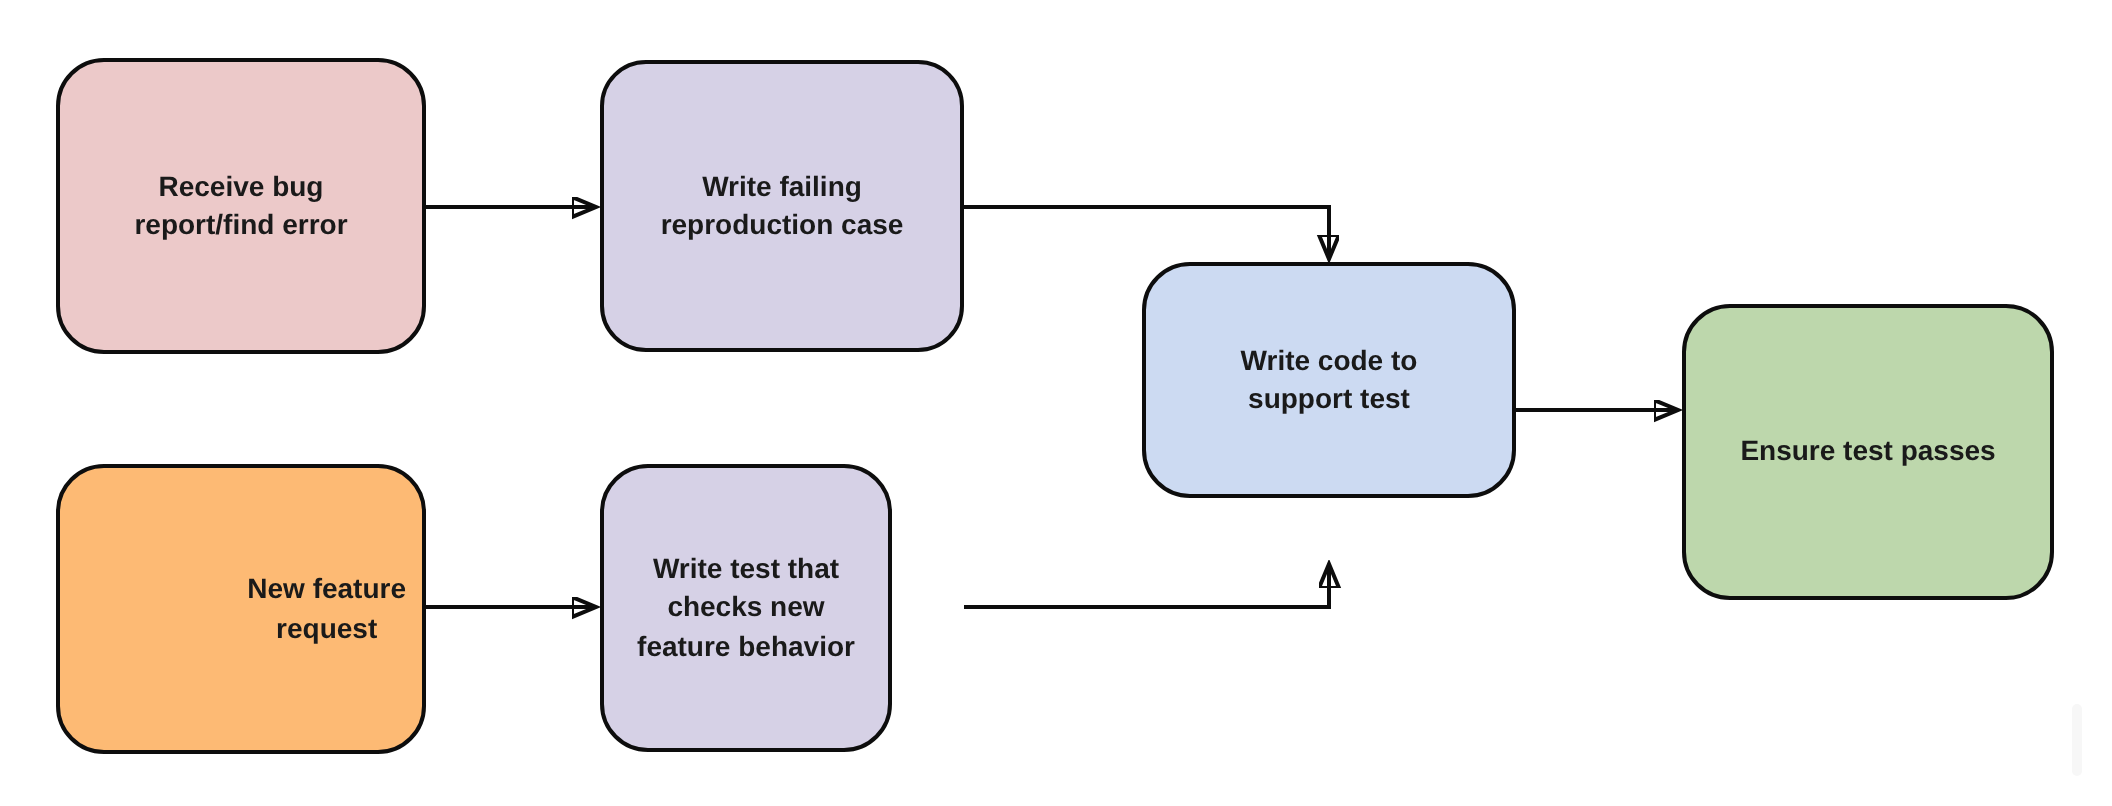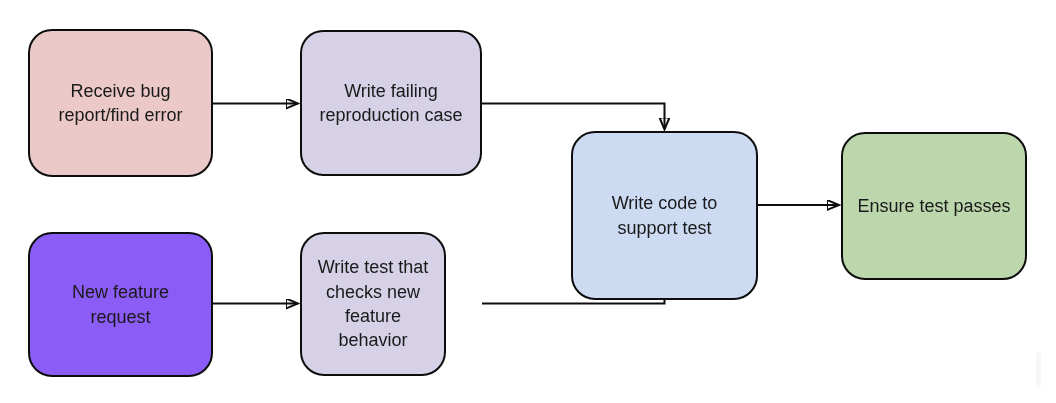--- a/index.html
+++ b/index.html
@@ -33,34 +33,35 @@
   .node {
     position: absolute;
     box-sizing: border-box;
     border: 2px solid #0d0d0d;
     border-radius: 24px;
     display: flex;
     align-items: center;
     justify-content: center;
     text-align: center;
     color: #1a1a1a;
-    font-size: 18px;
+    font-size: 14px;
     line-height: 1.36;
+    font-weight: bold;
   }
   .node .label {
     white-space: pre-line;
     text-align: center;
     padding: 0 8px;
   }
   
   .n-bug      { left: 28px;  top: 29px;  width: 185px; height: 148px; }
   .n-repro    { left: 300px; top: 30px;  width: 182px; height: 146px; }
   .n-feature  { left: 28px;  top: 232px; width: 185px; height: 145px; }
   .n-test     { left: 300px; top: 232px; width: 146px; height: 144px; }
-  .n-code     { left: 571px; top: 131px; width: 187px; height: 169px; }
+  .n-code     { left: 571px; top: 131px; width: 187px; height: 118px; }
   .n-passes   { left: 841px; top: 132px; width: 186px; height: 148px; }
   .scroll-artifact {
     position: absolute;
     left: 1036px;
     top: 352px;
     width: 5px;
     height: 36px;
     background: #f7f7f7;
     border-radius: 3px;
   }
@@ -86,35 +87,35 @@
   <div class="node n-bug" style="background-color: rgb(236, 201, 201);">
     <span class="label">Receive bug
 report/find error</span>
   </div>
 
   <div class="node n-repro" style="background-color: rgb(214, 209, 230); border-radius: 23px;">
     <span class="label">Write failing
 reproduction case</span>
   </div>
 
-  <div class="node n-feature" style="background-color: #8b5cf6;">
+  <div class="node n-feature" style="background-color: #fdba74; justify-content: flex-end;">
     <span class="label">New feature
 request</span>
   </div>
 
   <div class="node n-test" style="background-color: rgb(214, 209, 230);">
     <span class="label">Write test that
 checks new
 feature behavior</span>
   </div>
 
   <div class="node n-code" style="background-color: rgb(204, 218, 242);">
     <span class="label">Write code to
 support test</span>
   </div>
 
-  <div class="node n-passes" style="background-color: rgb(189, 215, 172);">
+  <div class="node n-passes" style="background-color: rgb(189, 215, 172); margin-top: 20px;">
     <span class="label">Ensure test passes</span>
   </div>
 
   <div class="scroll-artifact"></div>
 
 </div>
 
 </body></html>

